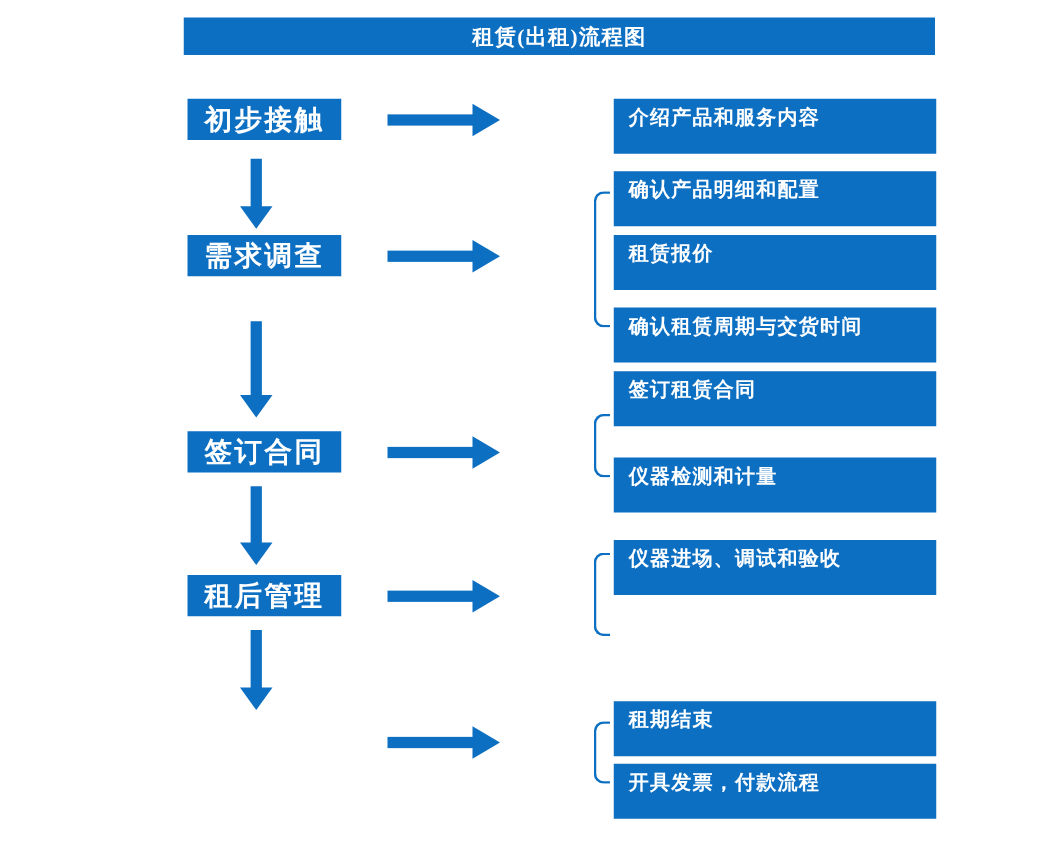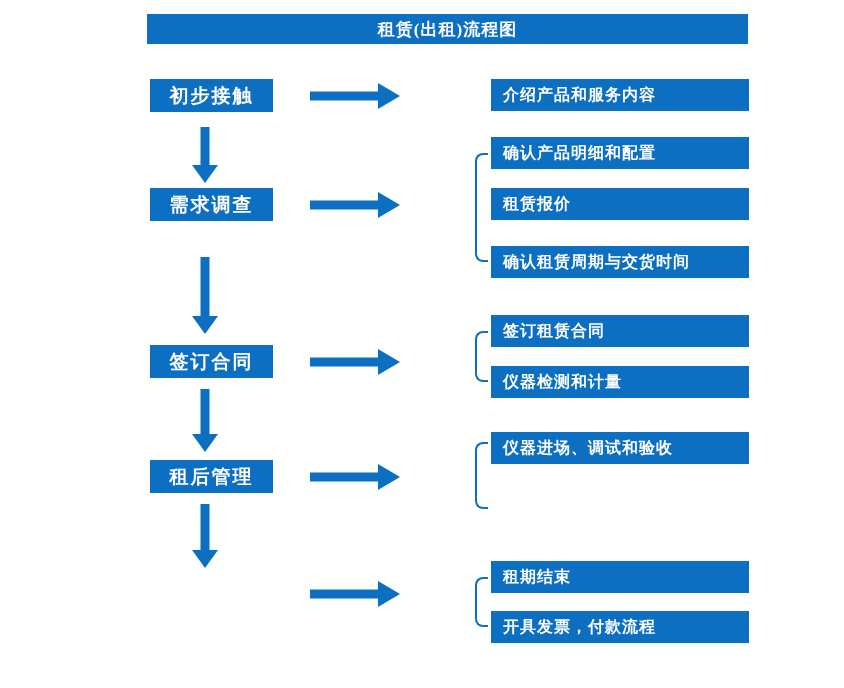--- a/index.html
+++ b/index.html
@@ -19,25 +19,25 @@
     position:absolute;left:99px;top:14px;width:601px;height:30px;
     background:var(--primary);
     display:flex;align-items:center;justify-content:center;
   }
   .banner span{
     color:var(--text);font-size:17px;font-weight:bold;letter-spacing:1px;
   }
   .stage{
     position:absolute;left:102px;width:123px;height:33px;
     background:var(--primary);
-    color:var(--text);font-size:19px;font-weight:bold;letter-spacing:2px;
+    color:var(--text);font-size:22px;font-weight:bold;letter-spacing:2px;
     display:flex;align-items:center;justify-content:center;
   }
   .output{
-    position:absolute;left:443px;width:258px;height:32px;
+    position:absolute;left:443px;width:258px;height:44px;
     background:var(--primary);
     color:var(--text);font-size:16px;font-weight:bold;letter-spacing:1px;
     line-height:32px;padding-left:12px;box-sizing:border-box;
     white-space:nowrap;overflow:hidden;
   }
   
   .arrow-right{position:absolute;left:262px;width:90px;height:26px;}
   .arrow-right .shaft{
     position:absolute;left:0;top:50%;transform:translateY(-50%);
     width:70px;height:9px;background:var(--primary);
@@ -129,21 +129,21 @@
   <div class="bracket" style="top:331px;height:51px"></div>
   <div class="bracket" style="top:442px;height:67px"></div>
   <div class="bracket" style="top:577px;height:50px"></div>
 
   <div class="output" style="top:79px">介绍产品和服务内容</div>
 
   <div class="output" style="top:188px">租赁报价</div>
   <div class="output" style="top:137px">确认产品明细和配置</div>
   <div class="output" style="top:246px">确认租赁周期与交货时间</div>
 
-  <div class="output" style="top:315px">签订租赁合同</div>
+  <div class="output" style="top:297px">签订租赁合同</div>
   <div class="output" style="top:366px">仪器检测和计量</div>
 
   <div class="output" style="top:432px">仪器进场、调试和验收</div>
 
   <div class="output" style="top:561px">租期结束</div>
   <div class="output" style="top:611px">开具发票，付款流程</div>
 
 </div>
 
 </body></html>

